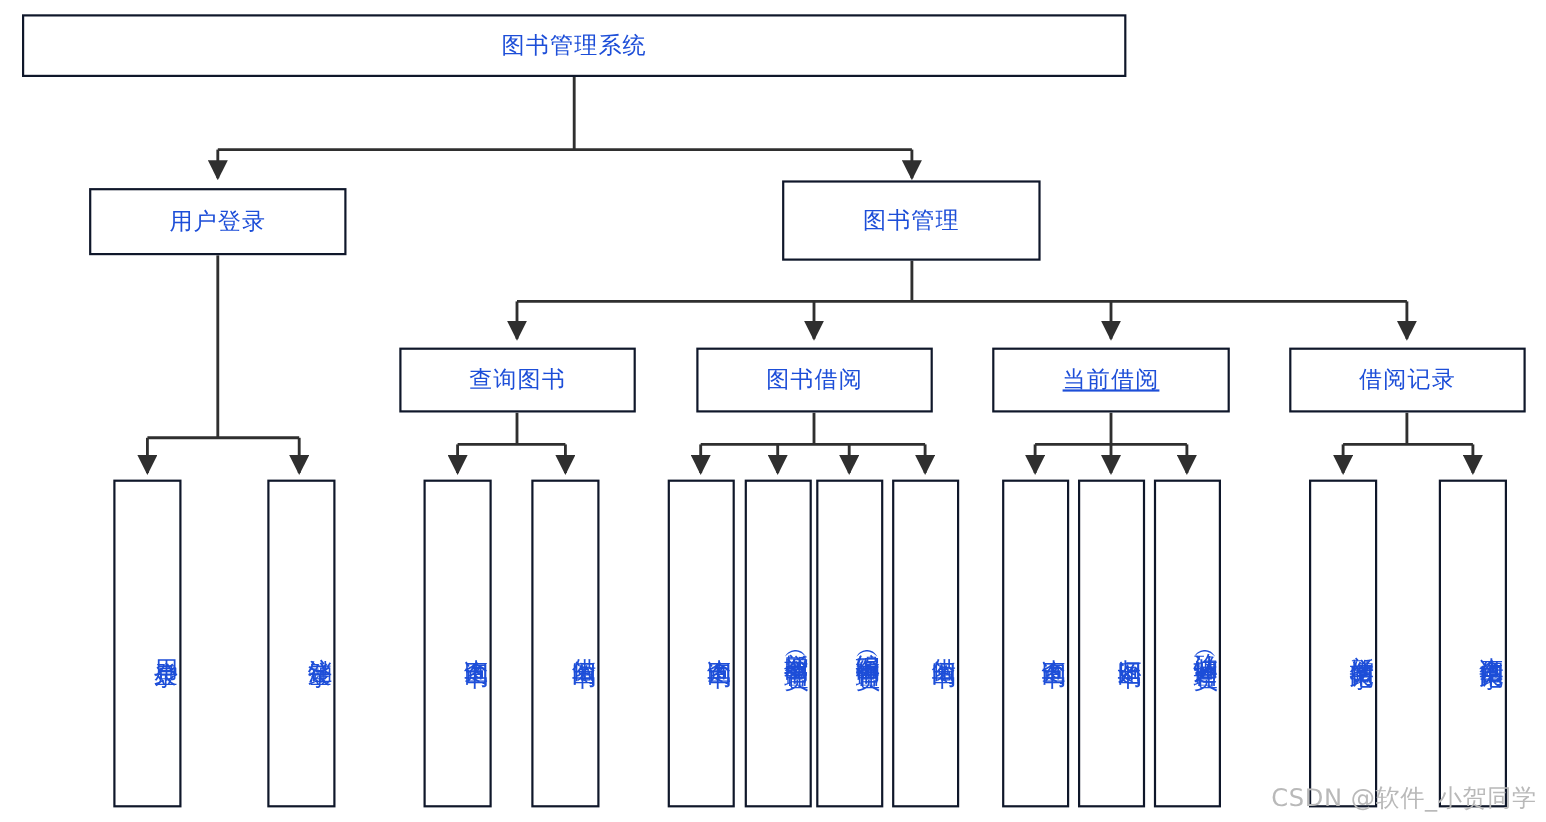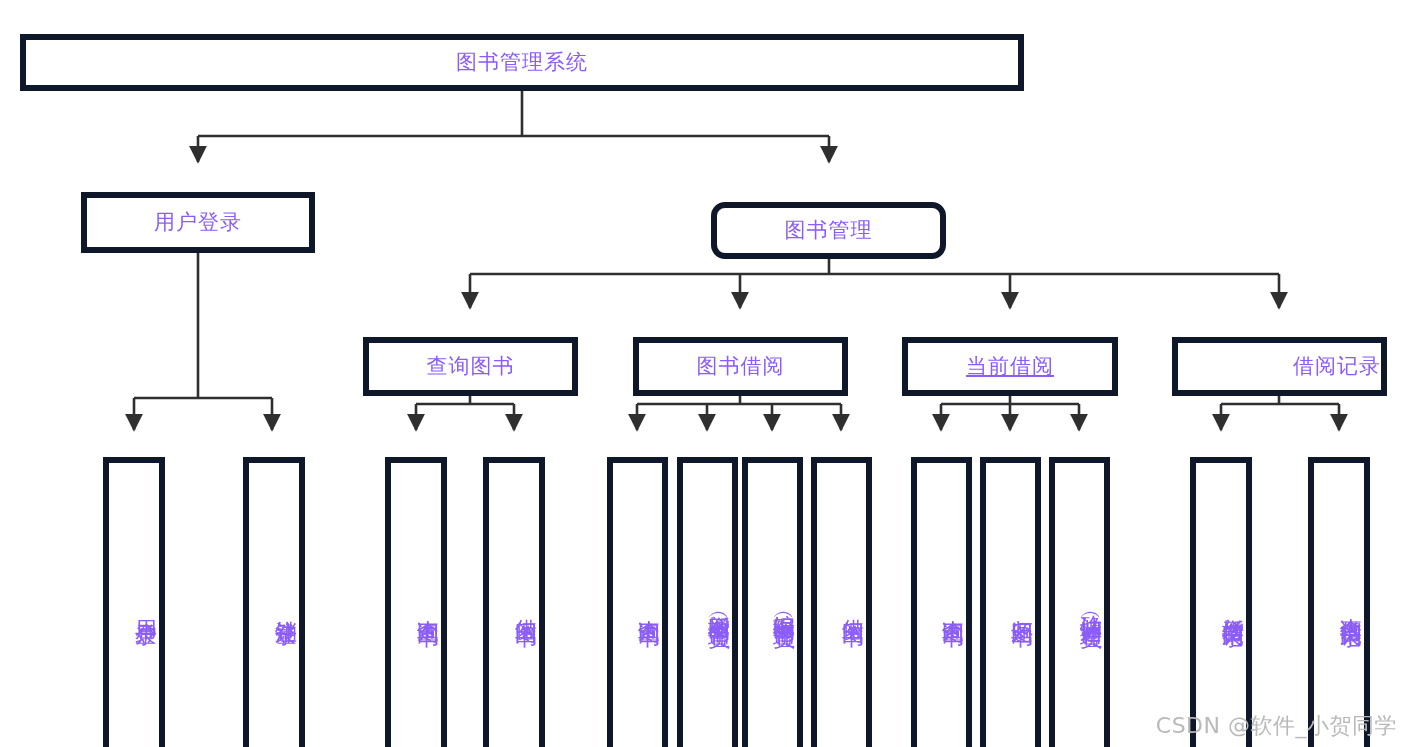--- a/index.html
+++ b/index.html
@@ -24,26 +24,25 @@
     left: 0;
     top: 0;
     width: 1405px;
     height: 747px;
     pointer-events: none;
   }
   .node {
     position: absolute;
     box-sizing: border-box;
     background: #ffffff;
-    border: 6px solid #0f172a;
+    border: 2px solid #0f172a;
     display: flex;
     align-items: center;
     justify-content: center;
-    color: #8b5cf6;
-    margin-top: 21px;
+    color: #1d4ed8;
   }
   .node.horiz {
     font-size: 21px;
     letter-spacing: 1px;
     line-height: 1;
   }
   .node.vert {
     writing-mode: vertical-rl;
     text-orientation: upright;
     font-size: 22px;
@@ -126,34 +125,34 @@
     </g>
   </svg>
 
   <div class="node horiz" style="left:20px; top:13px; width:1004px; height:57px;">
     <span>图书管理系统</span>
   </div>
 
   <div class="node horiz" style="left:81px; top:171px; width:234px; height:61px;">
     <span>用户登录</span>
   </div>
-  <div class="node horiz" style="left:711px; top:181px; width:235px; height:57px;border-radius:14px;">
+  <div class="node horiz" style="left:711px; top:164px; width:235px; height:73px;">
     <span>图书管理</span>
   </div>
 
   <div class="node horiz" style="left:363px; top:316px; width:215px; height:59px;">
     <span>查询图书</span>
   </div>
   <div class="node horiz" style="left:633px; top:316px; width:215px; height:59px;text-align:right;">
     <span>图书借阅</span>
   </div>
   <div class="node horiz" style="left:902px; top:316px; width:216px; height:59px;text-decoration:underline;">
     <span>当前借阅</span>
   </div>
-  <div class="node horiz" style="left:1172px; top:316px; width:215px; height:59px;justify-content:flex-end;">
+  <div class="node horiz" style="left:1172px; top:316px; width:215px; height:59px;">
     <span>借阅记录</span>
   </div>
 
   <div class="node vert" style="left:103px; top:436px; width:62px; height:298px;">
     <span class="vlabel">用户登录</span>
   </div>
   <div class="node vert" style="left:243px; top:436px; width:62px; height:298px;">
     <span class="vlabel">注销登录</span>
   </div>
 

